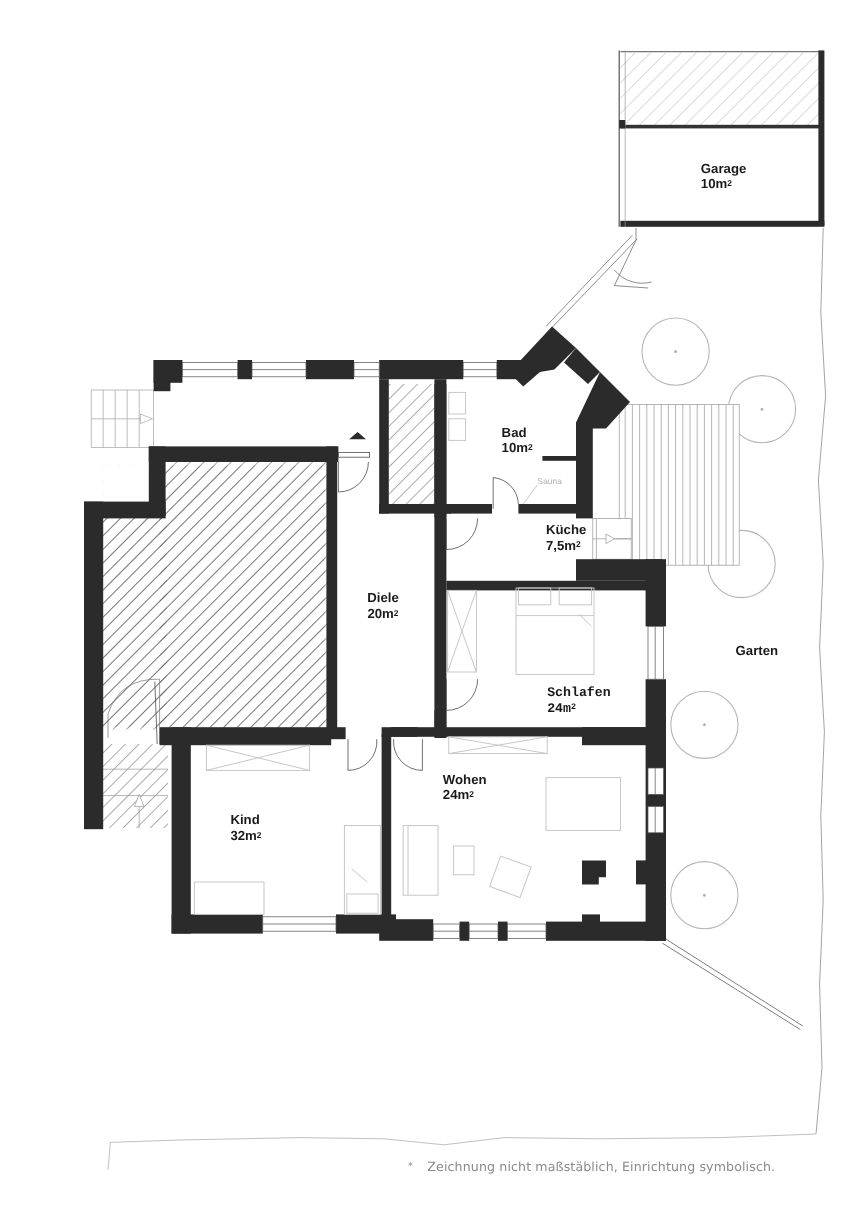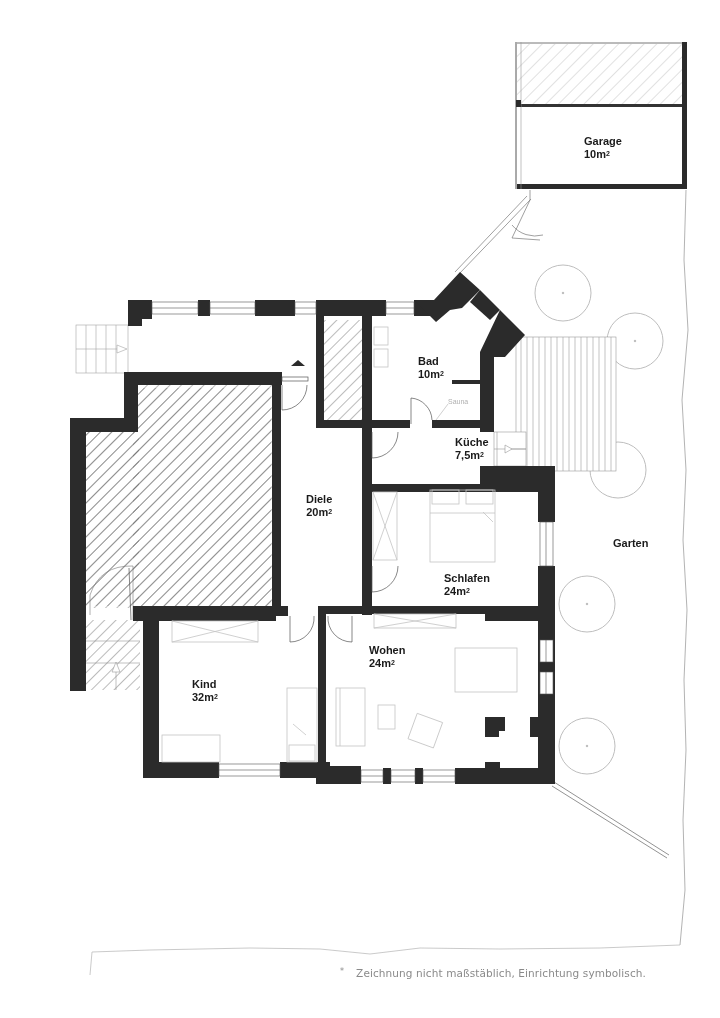--- a/index.html
+++ b/index.html
@@ -267,21 +267,21 @@
 <div class="room-label" style="left:424px; top:436px;margin-left:31px;">
   <div>Küche</div>
   <div class="area"><span>7,5m</span><sup>2</sup></div>
 </div>
 
 <div class="room-label" style="left:306px; top:493px;text-align:center;">
   <div>Diele</div>
   <div class="area"><span>20m</span><sup>2</sup></div>
 </div>
 
-<div class="room-label" style="left:444px; top:572px;">
+<div class="room-label" style="left:456px; top:572px;font-family:Liberation Mono, monospace;">
   <div>Schlafen</div>
   <div class="area"><span>24m</span><sup>2</sup></div>
 </div>
 
 <div class="room-label" style="left:192px; top:678px;">
   <div>Kind</div>
   <div class="area"><span>32m</span><sup>2</sup></div>
 </div>
 
 <div class="room-label" style="left:369px; top:644px;">

